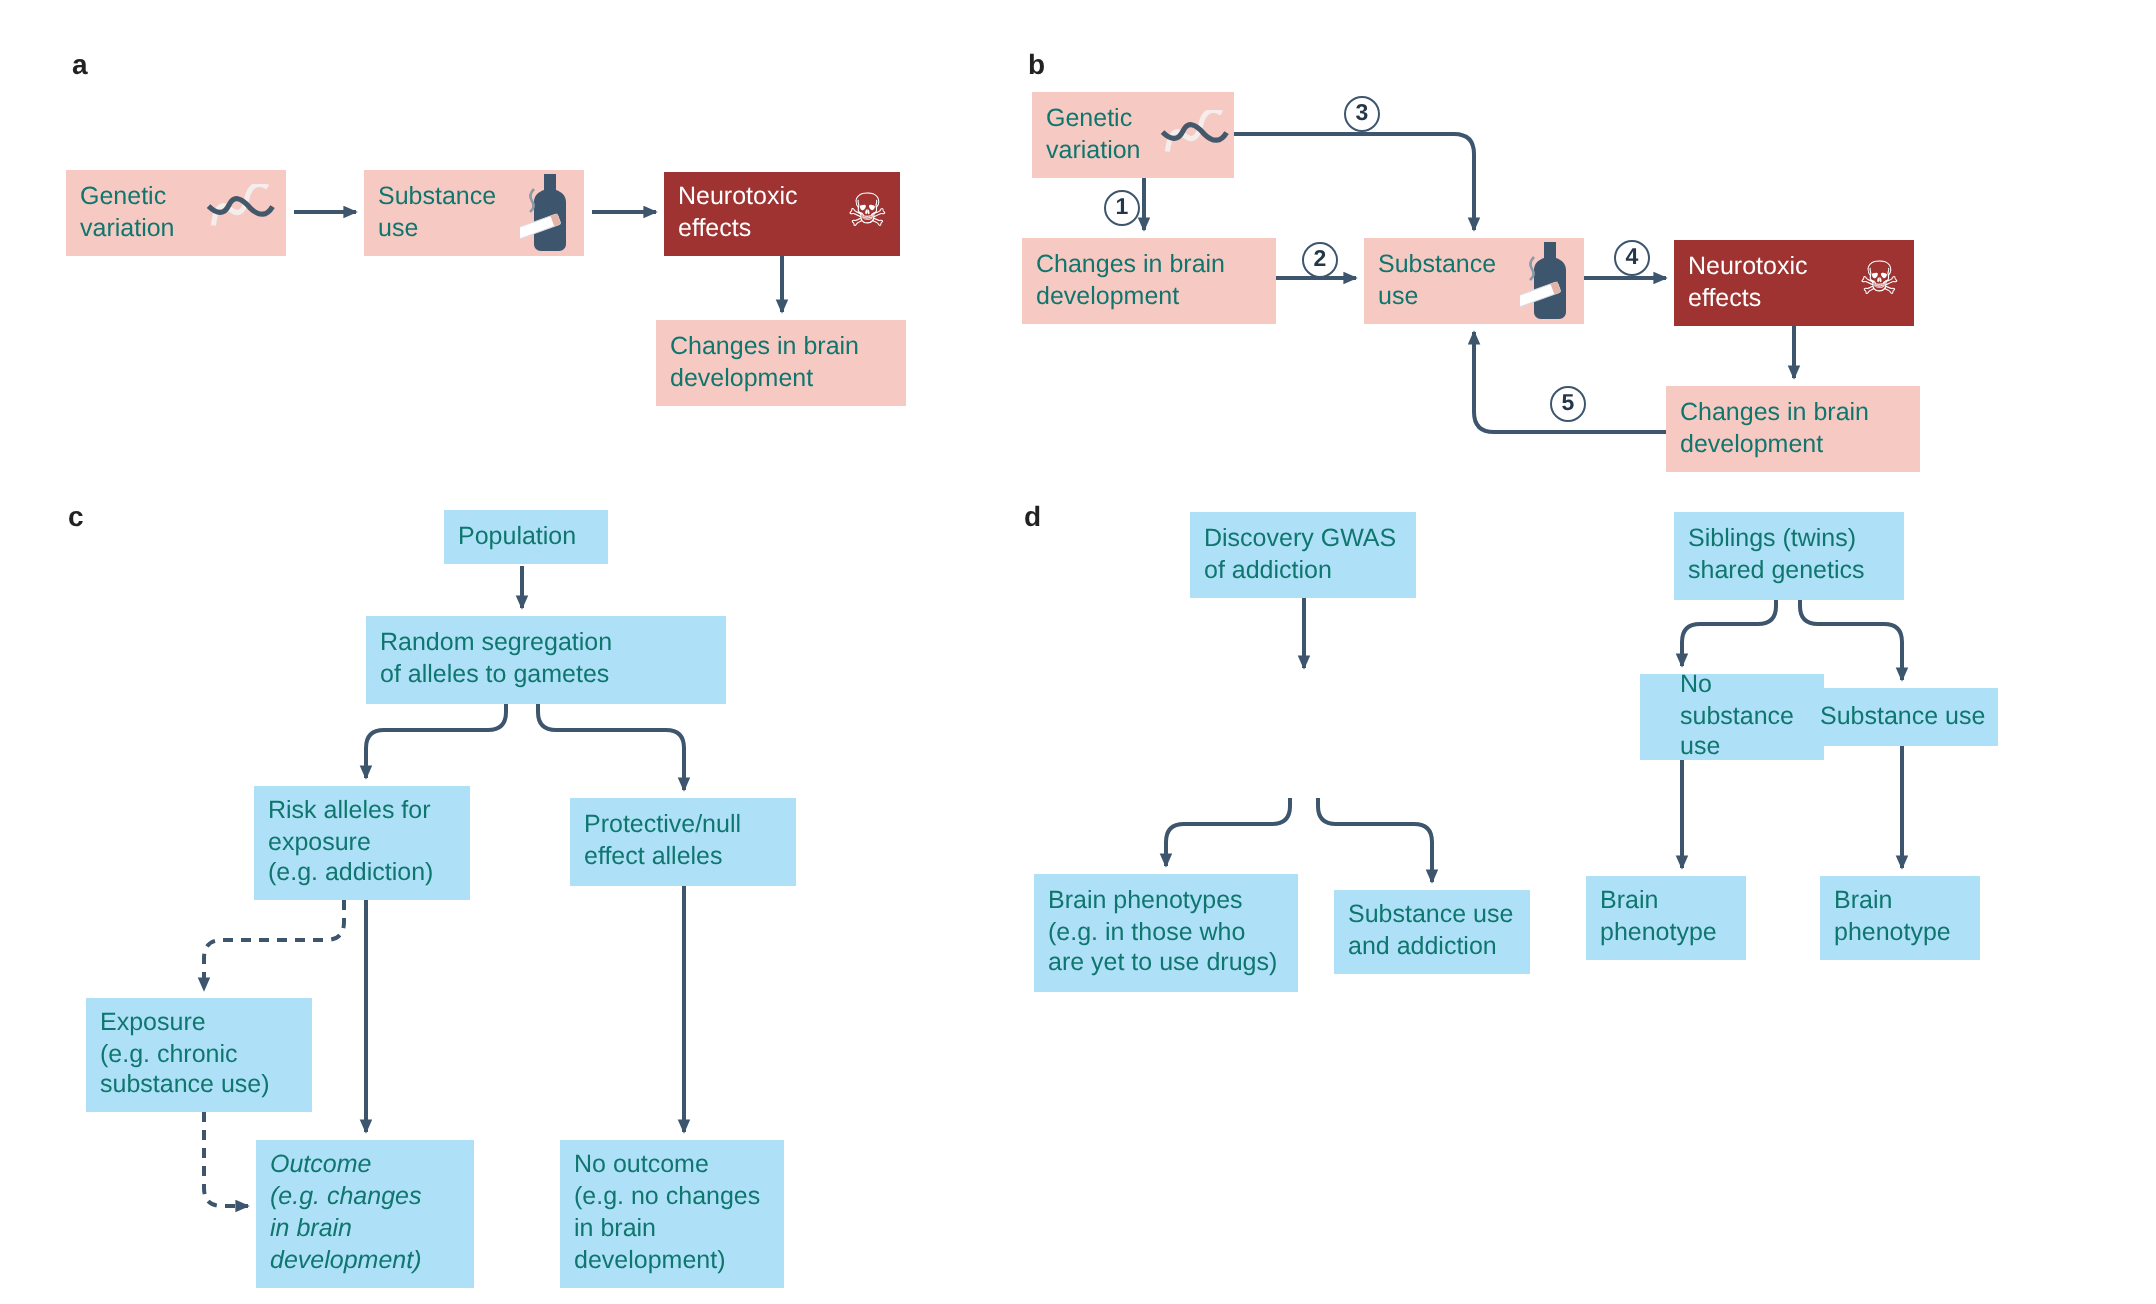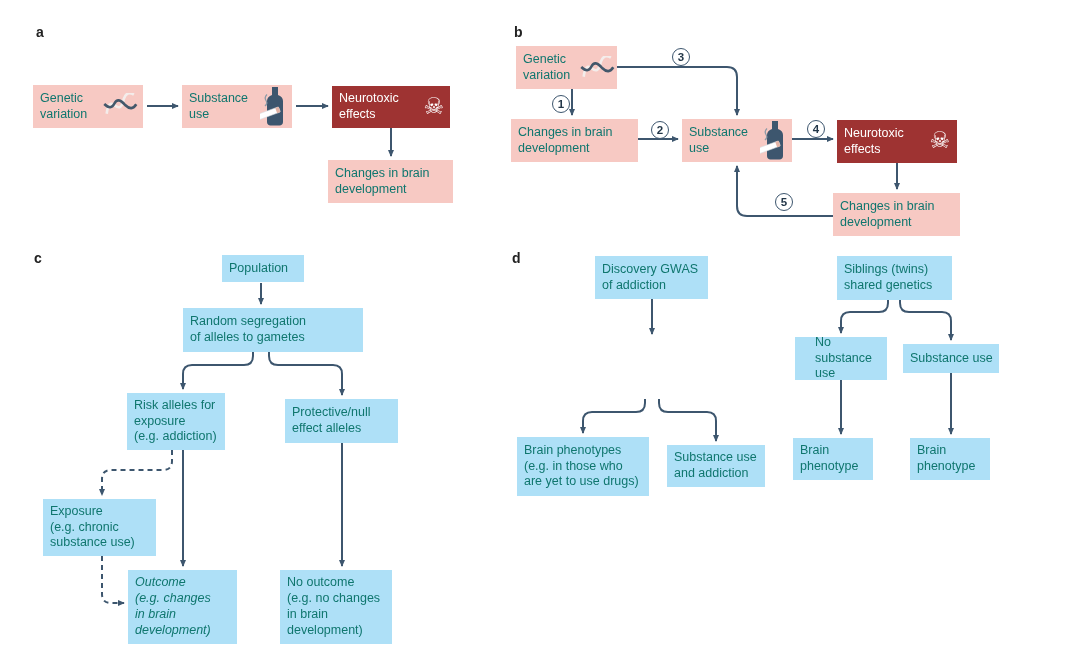--- a/index.html
+++ b/index.html
@@ -152,21 +152,21 @@
   <div class="num" style="left:807px;top:120px;">4</div>
   <div class="num" style="left:775px;top:193px;">5</div>
 
   <div class="box blue" style="left:206px;top:255px;width:82px;height:27px;margin-left:16px;">
     <span class="txt">Population</span>
   </div>
   <div class="box blue" style="left:183px;top:308px;width:180px;height:44px;">
     <span class="txt">Random segregation
 of alleles to gametes</span>
   </div>
-  <div class="box blue" style="left:127px;top:393px;width:98px;height:57px;">
+  <div class="box blue" style="left:127px;top:393px;width:108px;height:57px;">
     <span class="txt">Risk alleles for
 exposure
 (e.g. addiction)</span>
   </div>
   <div class="box blue" style="left:285px;top:399px;width:113px;height:44px;">
     <span class="txt">Protective/null
 effect alleles</span>
   </div>
   <div class="box blue" style="left:43px;top:499px;width:113px;height:57px;">
     <span class="txt">Exposure
@@ -196,21 +196,21 @@
 are yet to use drugs)</span>
   </div>
   <div class="box blue" style="left:667px;top:445px;width:98px;height:42px;">
     <span class="txt">Substance use
 and addiction</span>
   </div>
   <div class="box blue" style="left:837px;top:256px;width:115px;height:44px;">
     <span class="txt">Siblings (twins)
 shared genetics</span>
   </div>
-  <div class="box blue" style="left:795px;top:337px;width:92px;height:43px;padding-left:20px;">
+  <div class="box blue" style="left:820px;top:337px;width:92px;height:43px;padding-left:20px;">
     <span class="txt">No substance
 use</span>
   </div>
   <div class="box blue nowrap" style="left:903px;top:344px;width:96px;height:29px;">
     <span class="txt">Substance use</span>
   </div>
   <div class="box blue" style="left:793px;top:438px;width:80px;height:42px;">
     <span class="txt">Brain
 phenotype</span>
   </div>

